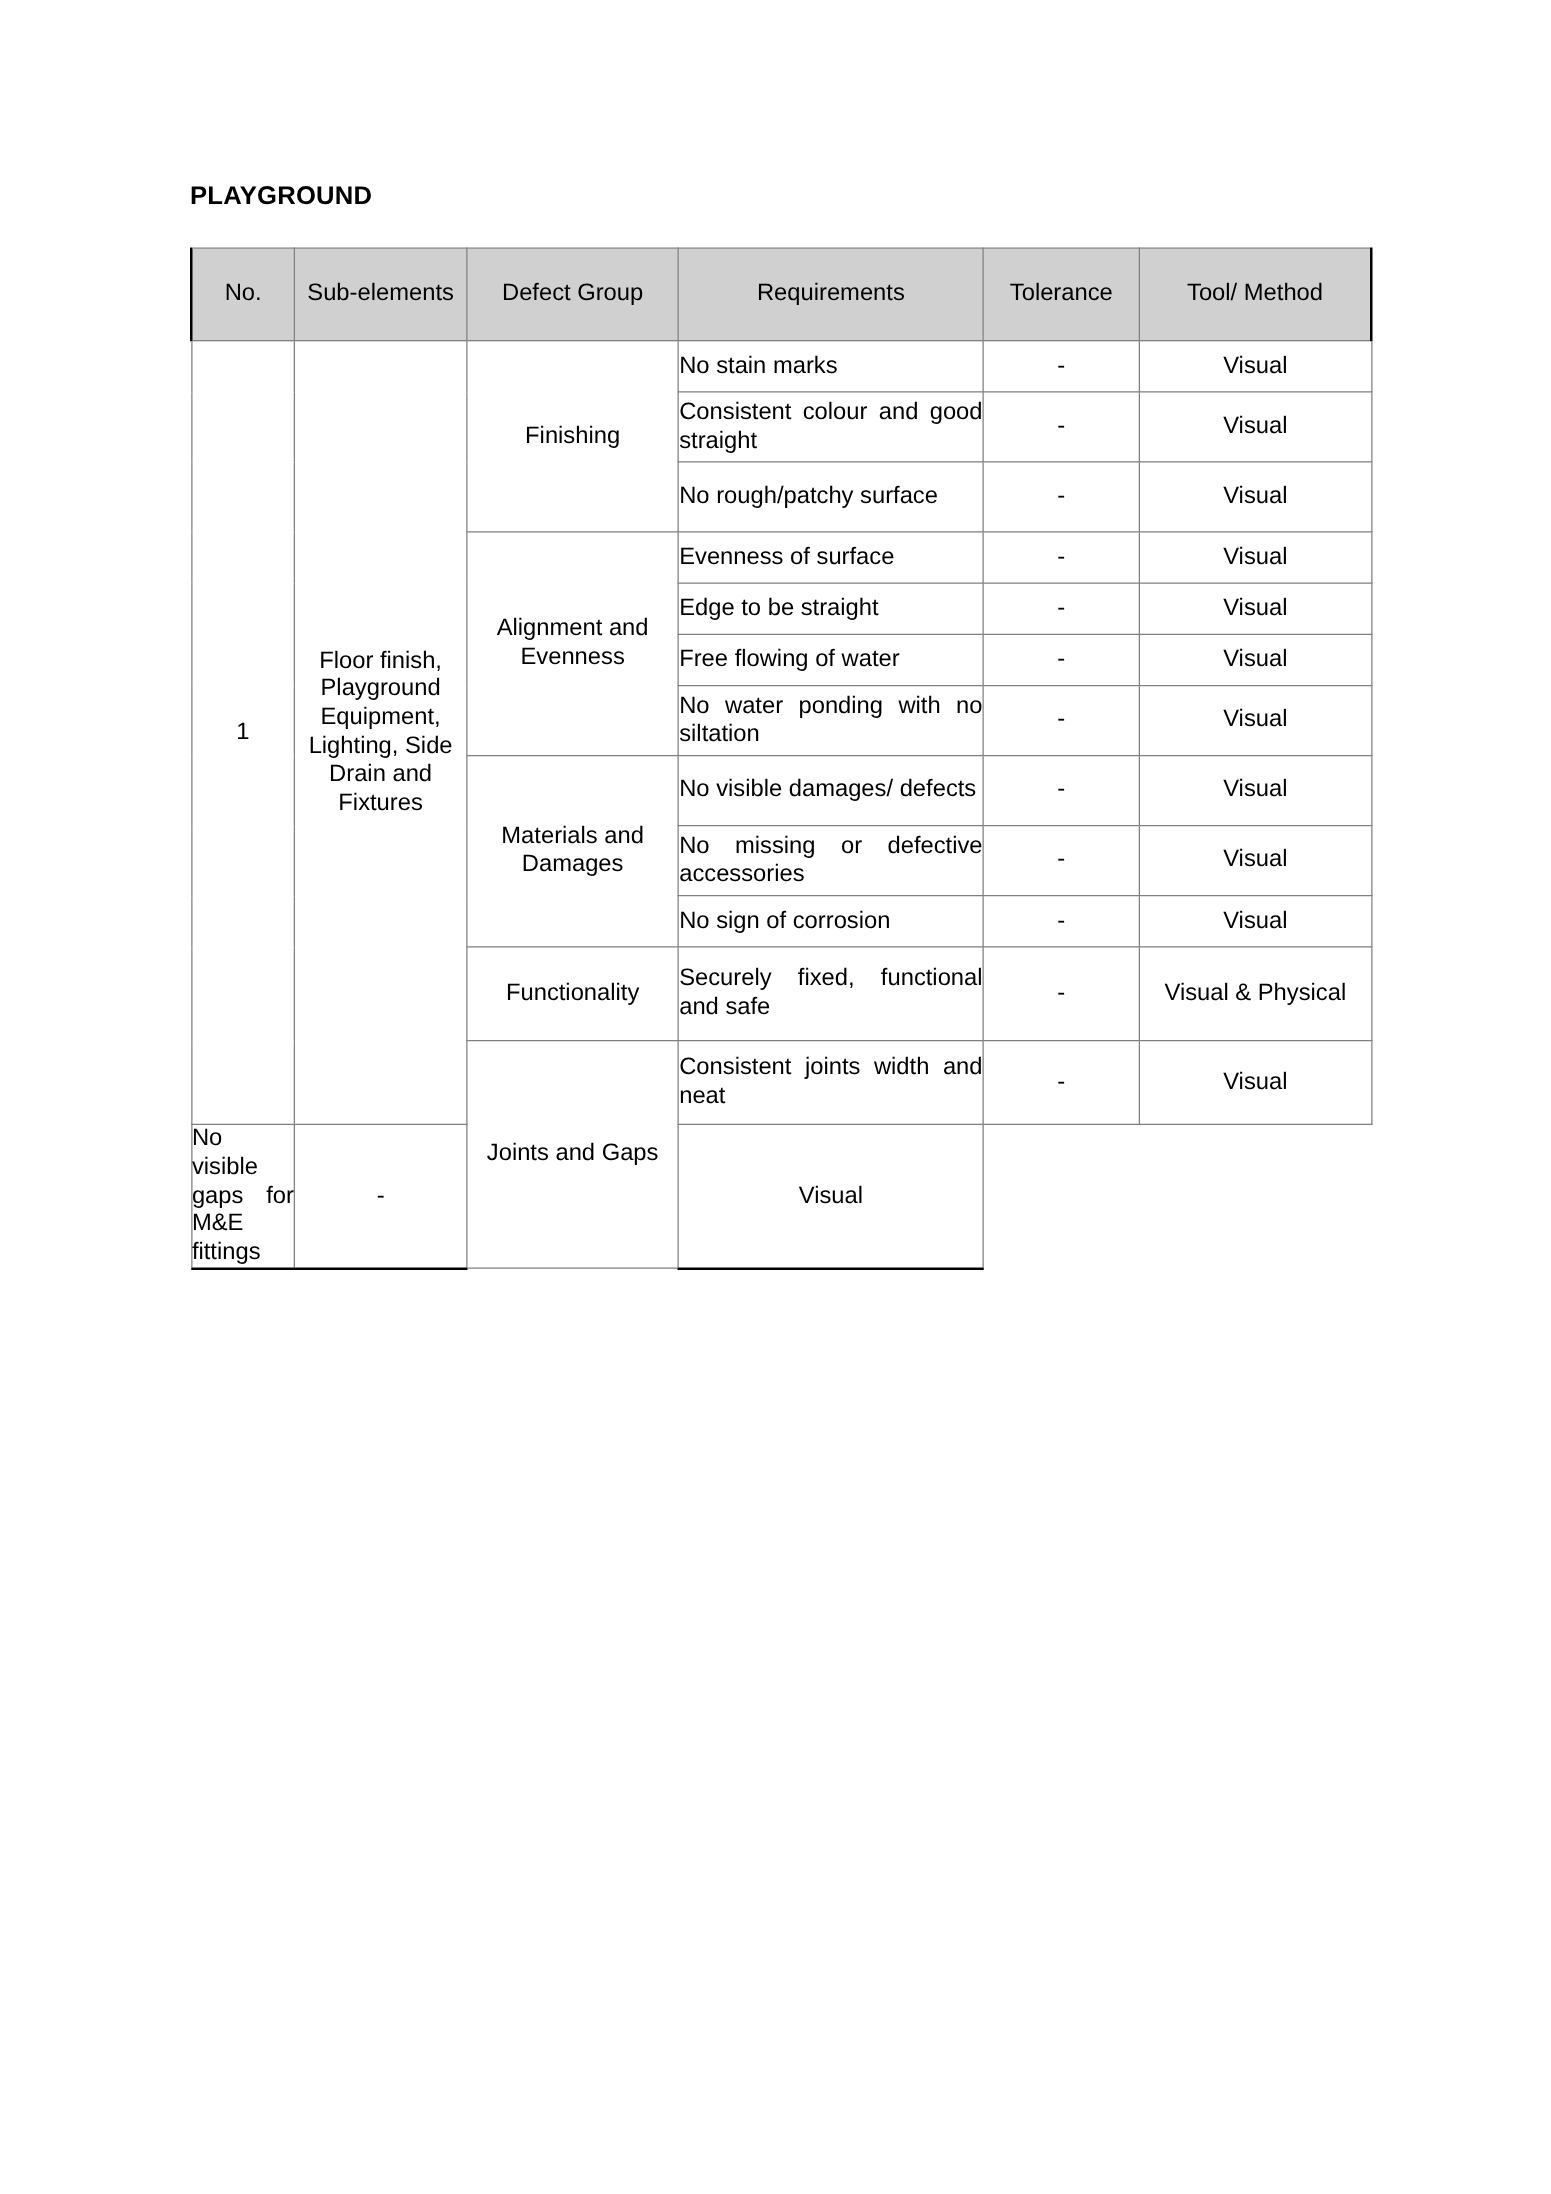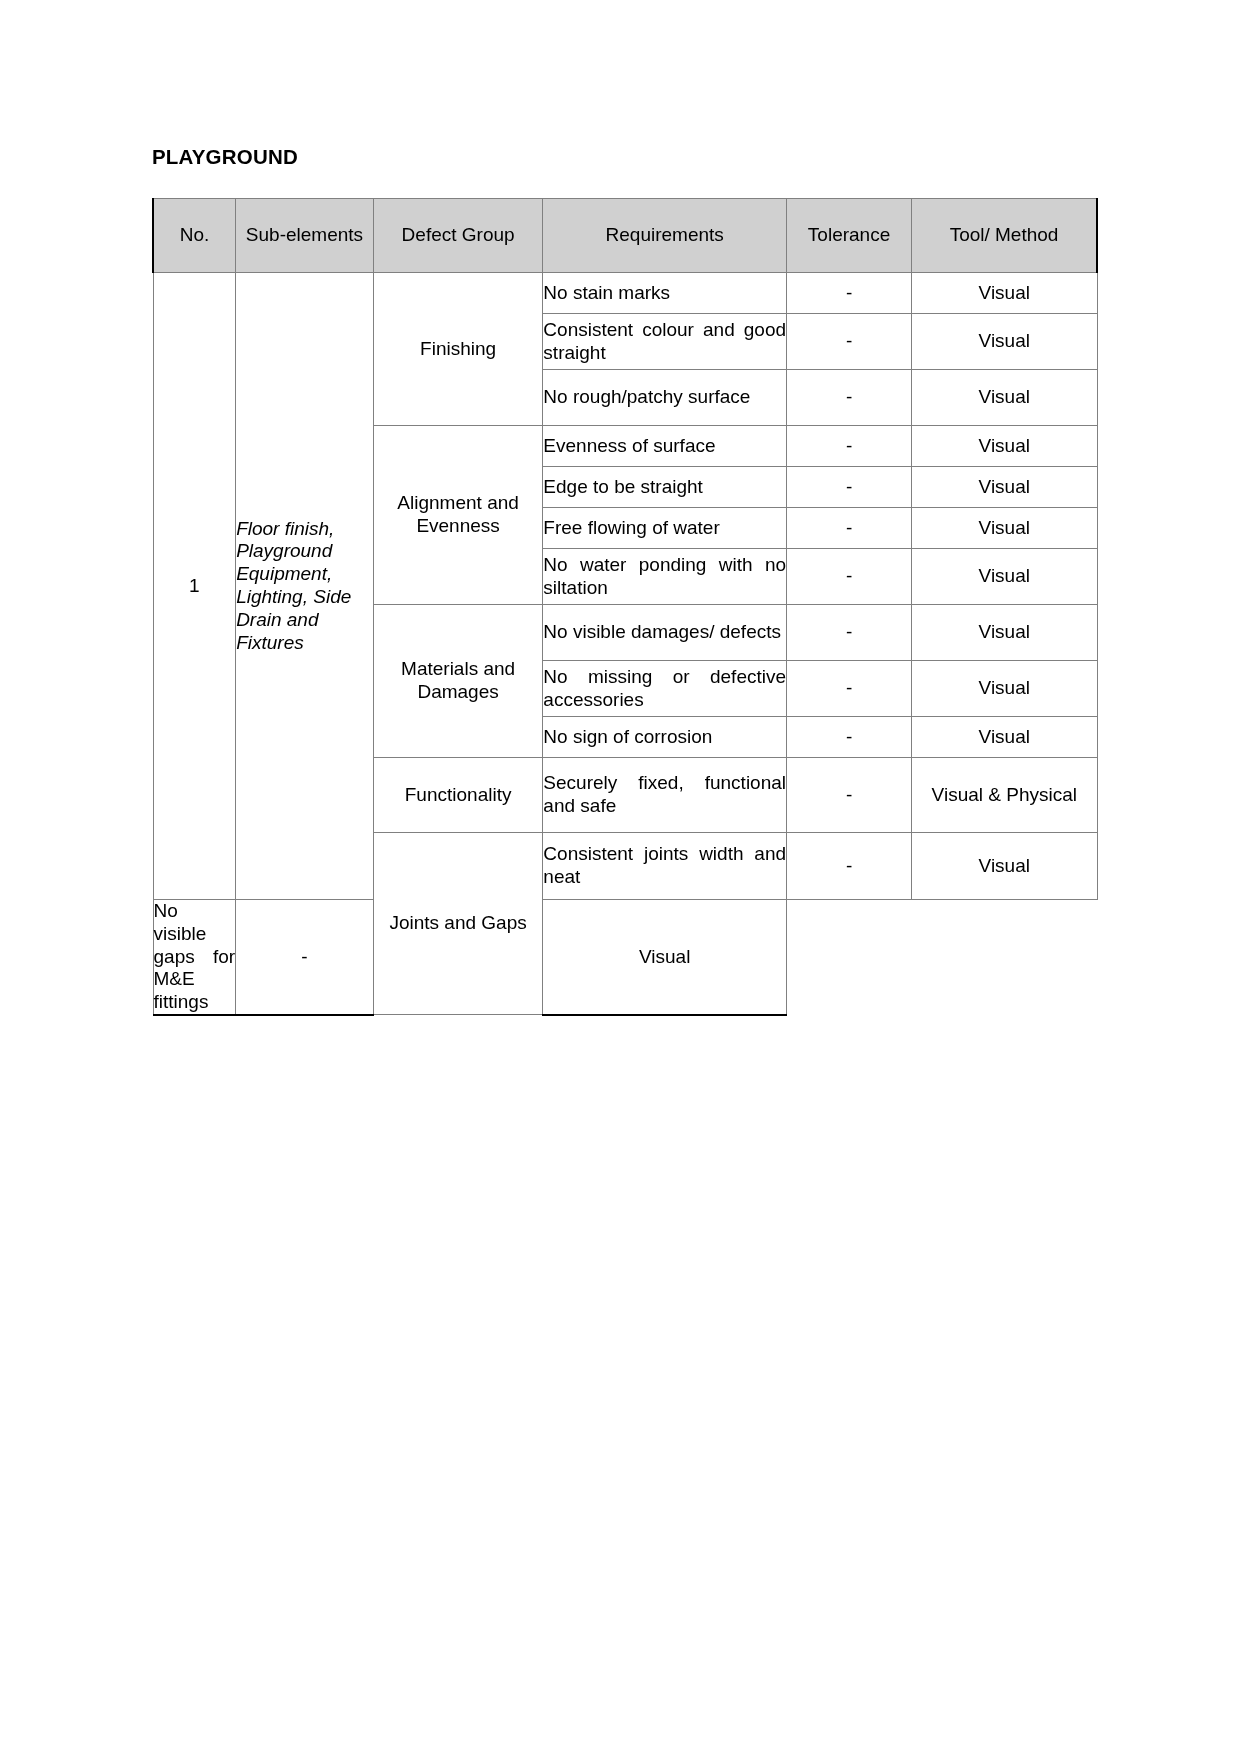--- a/index.html
+++ b/index.html
@@ -75,24 +75,23 @@
   .c-defect   { width: 160px; }
   .c-req      { width: 230px; }
   .c-tol      { width: 118px; }
   .c-tool     { width: 175px; }
 
   td.no-cell {
     text-align: center;
     vertical-align: middle;
   }
   td.sub-cell {
-    text-align: left;
+    text-align: center;
     vertical-align: middle;
     padding: 4px 6px;
-    font-style: italic;
   }
   td.defect-cell {
     text-align: center;
     vertical-align: middle;
     padding: 4px 8px;
   }
   td.req-cell {
     text-align: justify;
     text-align-last: left;
     vertical-align: middle;

